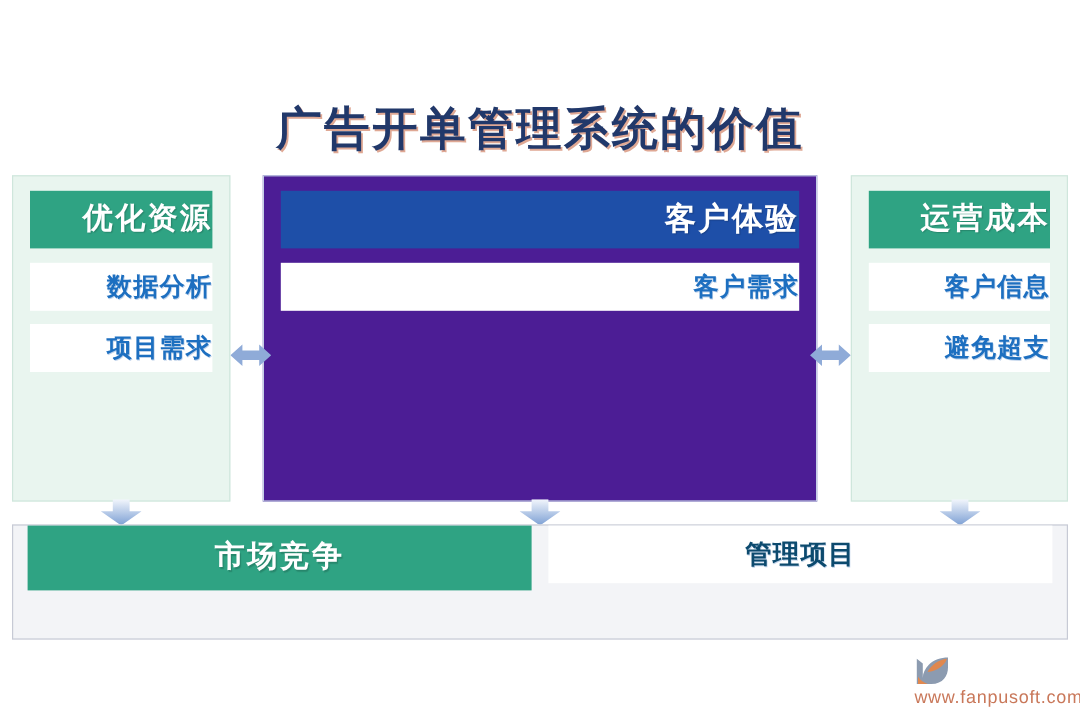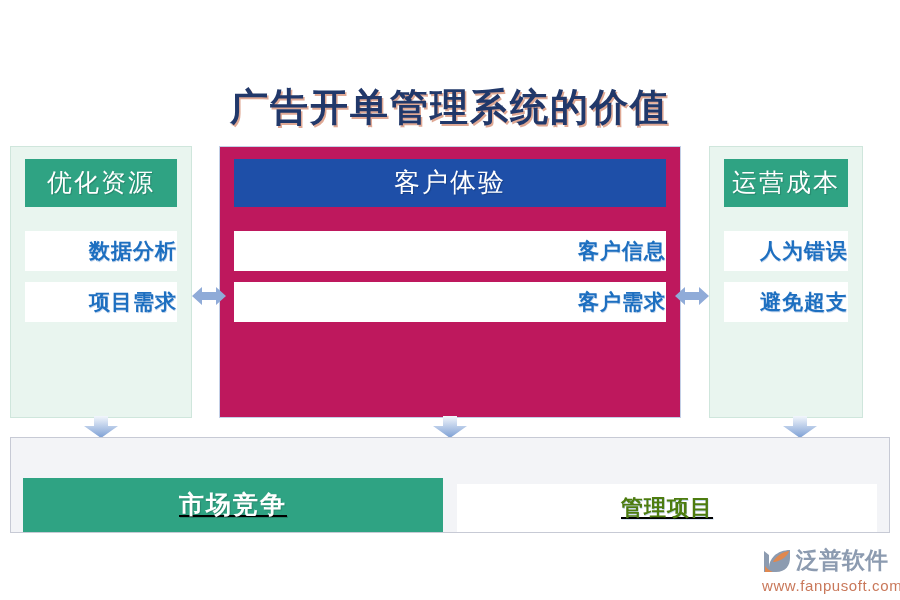--- a/index.html
+++ b/index.html
@@ -46,37 +46,37 @@
     box-sizing: border-box;
     padding: 12px 14px 10px 14px;
     display: flex;
     flex-direction: column;
   }
   .panel.green {
     background: #e9f5ef;
     border: 1px solid #cfe6dc;
   }
   .panel.blue {
-    background: #be185d;
+    background: #4c1d95;
     border: 1px solid #c3cfe6;
   }
 
   #panel-left  { left: 10px;  width: 182px; }
   #panel-mid   { left: 219px; width: 462px; }
-  #panel-right { left: 709px; width: 154px; }
+  #panel-right { left: 709px; width: 181px; }
 
   .panel-header {
     height: 48px;
     line-height: 48px;
-    text-align: center;
+    text-align: right;
     color: #ffffff;
-    font-weight: normal;
+    font-weight: bold;
     font-size: 25px;
     letter-spacing: 2px;
-    margin-bottom: 24px;
+    margin-bottom: 12px;
     text-shadow: 1px 1px 1px rgba(0,0,0,0.18);
   }
   .panel-header.green { background: #2fa383; }
   .panel-header.blue  { background: #1e4fa8; font-size: 26px; }
 
   .panel-item {
     background: #ffffff;
     height: 40px;
     line-height: 40px;
     text-align: right;
@@ -114,32 +114,31 @@
   #bottom-panel {
     position: absolute;
     left: 10px;
     top: 437px;
     width: 880px;
     height: 96px;
     box-sizing: border-box;
     background: #f3f4f7;
     border: 1px solid #c7cad5;
     display: flex;
-    align-items: flex-end;
+    align-items: flex-start;
     padding: 0 12px;
     gap: 14px;
-    text-decoration: underline;
   }
   .bottom-item {
     flex: 1;
     height: 48px;
     line-height: 48px;
     text-align: center;
     background: #ffffff;
-    color: #4d7c0f;
+    color: #0c4a6e;
     font-weight: bold;
     font-size: 22px;
     letter-spacing: 1px;
     text-shadow: 0.6px 0.6px 0 rgba(120,160,210,0.45);
   }
   .bottom-item.highlight {
     background: #2fa383;
     color: #ffffff;
     height: 54px;
     line-height: 54px;
@@ -187,27 +186,26 @@
 <div id="columns">
 
   <div class="panel green" id="panel-left">
     <div class="panel-header green">优化资源</div>
     <div class="panel-item">数据分析</div>
     <div class="panel-item">项目需求</div>
   </div>
 
   <div class="panel blue" id="panel-mid">
     <div class="panel-header blue">客户体验</div>
-    <div class="panel-item">客户信息</div>
     <div class="panel-item">客户需求</div>
   </div>
 
   <div class="panel green" id="panel-right">
     <div class="panel-header green">运营成本</div>
-    <div class="panel-item">人为错误</div>
+    <div class="panel-item">客户信息</div>
     <div class="panel-item">避免超支</div>
   </div>
 </div>
 
 <div class="h-arrow" id="h-arrow-left">
   <svg viewBox="0 0 34 26" width="34" height="26" aria-hidden="true">
     <polygon points="0,13 10,4 10,9 24,9 24,4 34,13 24,22 24,17 10,17 10,22" fill="#8fabd8"></polygon>
   </svg>
 </div>
 <div class="h-arrow" id="h-arrow-right">
@@ -257,16 +255,15 @@
 
 <div id="logo">
   <div id="logo-row">
     <span id="logo-mark">
       <svg viewBox="0 0 30 27" width="30" height="27" aria-hidden="true">
         <path d="M2 4 L2 25 L14 25 C24 25 28 18 28 11 L28 3 C22 3 16 5 12 9 C9 12 7 16 7 20 L7 8 Z" fill="#8c9bb0"></path>
         <path d="M27 4 C20 5 14 9 11 15 C14 15 20 13 24 9 C26 7 27 5 27 4 Z" fill="#e0884f"></path>
         <path d="M3 19 L3 25 L11 25 C8 24 5 22 3 19 Z" fill="#e0884f"></path>
       </svg>
     </span>
-    <span id="logo-word">泛普软件</span>
   </div>
   <div id="logo-url">www.fanpusoft.com</div>
 </div>
 
 </body></html>

